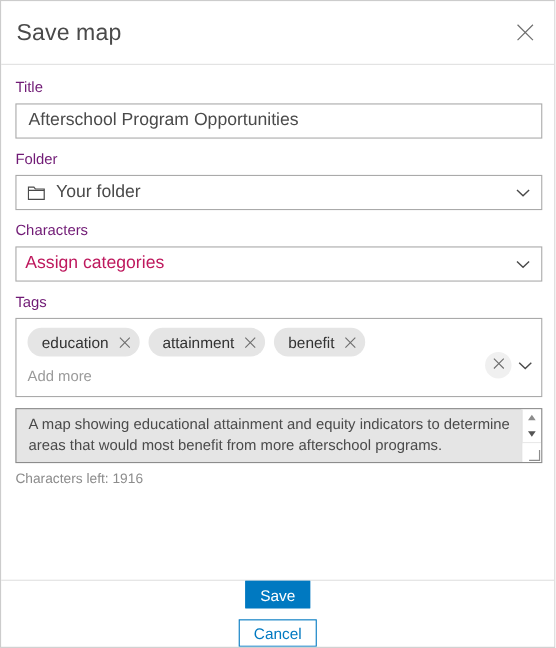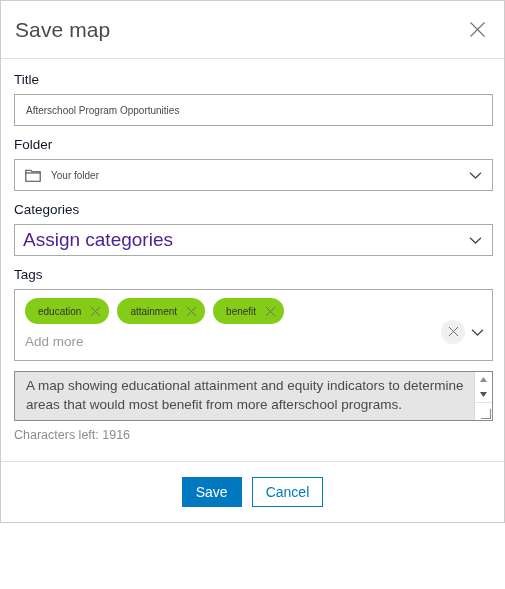--- a/index.html
+++ b/index.html
@@ -12,21 +12,21 @@
     height: 589px;
     font-family: "Liberation Sans", sans-serif;
     color: #323232;
     -webkit-font-smoothing: antialiased;
   }
 
   .dialog {
     position: relative;
     box-sizing: border-box;
     width: 505px;
-    height: 523px;
+    height: 589px;
     background: #ffffff;
     border: 1px solid #cccccc;
     display: flex;
     flex-direction: column;
     overflow: hidden;
   }
 
   
   .dlg-header {
     position: relative;
@@ -63,41 +63,41 @@
   .dlg-body {
     flex: 1 1 auto;
     padding: 12px 13px 0 13px;
     box-sizing: border-box;
     overflow: hidden;
   }
 
   .field { margin-bottom: 10px; }
   .field-label {
     font-size: 13.5px;
-    color: #0f172a;
+    color: #701a75;
     line-height: 18px;
     margin-bottom: 5px;
     display: block;
   }
 
   .control {
     box-sizing: border-box;
     width: 479px;
     border: 1px solid #aaaaaa;
     background: #ffffff;
     height: 32px;
     display: flex;
     align-items: center;
     padding: 0 8px;
     font-size: 13.5px;
     color: #4a4a4a;
   }
   .control.text-input { padding-left: 11px; }
-  .control .value { color: #4a4a4a; font-size: 10px; }
-  .control .placeholder { color: #4c1d95; font-size: 19px; }
+  .control .value { color: #4a4a4a; font-size: 16px; }
+  .control .placeholder { color: #be185d; font-size: 16px; }
 
   .control.select { justify-content: flex-end; cursor: pointer; }
   .control.select .grow { flex: 1 1 auto; }
 
   .folder-icon {
     display: inline-flex;
     margin-right: 10px;
     margin-left: 2px;
   }
   .chevron { display: inline-flex; margin-right: 2px; }
@@ -115,25 +115,25 @@
   .chip-row {
     display: flex;
     flex-wrap: wrap;
     gap: 8px;
     padding: 0 10px;
     padding-right: 90px;
   }
   .chip {
     display: inline-flex;
     align-items: center;
-    background: #84cc16;
+    background: #e5e5e5;
     border-radius: 14px;
     height: 26px;
     padding: 0 8px 0 13px;
-    font-size: 10px;
+    font-size: 14px;
     color: #323232;
     white-space: nowrap;
   }
   .chip .chip-x {
     margin-left: 9px;
     display: inline-flex;
     cursor: pointer;
   }
   .tags-placeholder {
     padding: 0 10px;
@@ -226,20 +226,21 @@
   .dlg-footer {
     height: 61px;
     min-height: 61px;
     border-top: 1px solid #e0e0e0;
     display: flex;
     align-items: center;
     justify-content: center;
     padding: 0 32px;
     gap: 10px;
     box-sizing: border-box;
+    flex-direction: column;
   }
   .btn {
     height: 30px;
     min-width: 50px;
     padding: 0 13px;
     font-size: 14px;
     font-family: "Liberation Sans", sans-serif;
     display: inline-flex;
     align-items: center;
     justify-content: center;
@@ -294,21 +295,21 @@
         <span class="value grow">Your folder</span>
         <span class="chevron">
           <svg width="13" height="9" viewBox="0 0 13 9" aria-hidden="true">
             <path d="M1 1.8 L6.5 7 L12 1.8" stroke="#4a4a4a" stroke-width="1.3" fill="none"></path>
           </svg>
         </span>
       </div>
     </div>
 
     <div class="field">
-      <label class="field-label">Categories</label>
+      <label class="field-label">Characters</label>
       <div class="control select">
         <span class="placeholder grow">Assign categories</span>
         <span class="chevron">
           <svg width="13" height="9" viewBox="0 0 13 9" aria-hidden="true">
             <path d="M1 1.8 L6.5 7 L12 1.8" stroke="#4a4a4a" stroke-width="1.3" fill="none"></path>
           </svg>
         </span>
       </div>
     </div>
 

